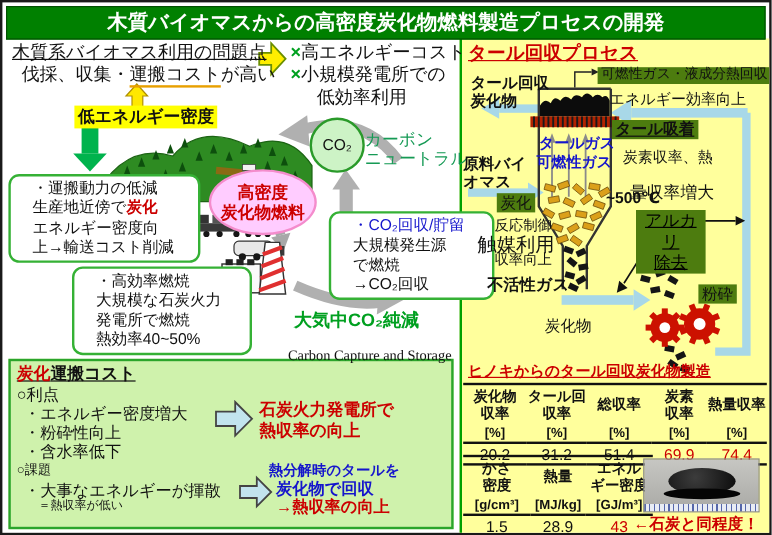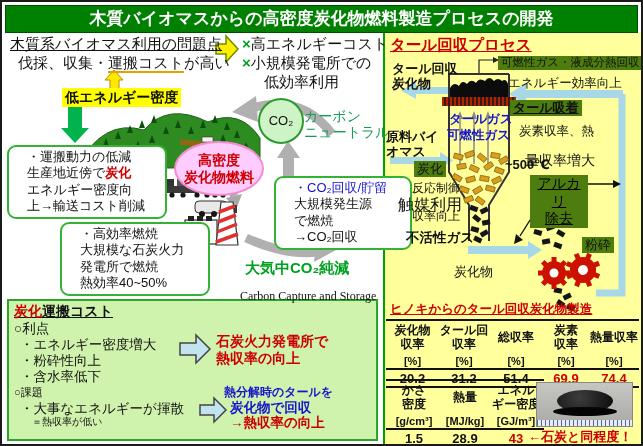--- a/index.html
+++ b/index.html
@@ -23,21 +23,21 @@
   #benefits{position:absolute;left:5px;top:297px;width:371px;height:142px;background:#cff2ac;border:2px solid #2ba52b;box-sizing:border-box}
   #co2circle{position:absolute;left:256px;top:96px;width:42px;height:42px;border-radius:50%;background:#cdf3c6;border:2px solid #2a9a2a;
     text-align:center;line-height:42px;font-size:13px;color:#111}
   
   .tbl{position:absolute;display:grid;color:#111}
   .tbl .cell{display:flex;align-items:center;justify-content:center;text-align:center}
   #t1{left:384px;top:317px;width:253px;grid-template-columns:53px 50px 54px 46px 50px;border-top:2px solid #111}
   #t2{left:384px;top:377px;width:158px;grid-template-columns:56px 46px 56px;border-top:2px solid #111}
   .hdr{font-size:12px;font-weight:bold;white-space:pre-line;height:33px;line-height:1.15}
   .unit{font-size:11px;font-weight:bold;height:14px}
-  .val{font-size:13px;font-weight:bold;height:16px;border-top:2px solid #111;border-bottom:2px solid #111}
+  .val{font-size:13px;font-weight:normal;height:16px;border-top:2px solid #111;border-bottom:2px solid #111}
   #t2 .val{border-bottom:none}
   
   #photo{position:absolute;left:534px;top:380px;width:97px;height:45px;background:linear-gradient(180deg,#c6c6c2,#a9a9a5);border:1px solid #888;box-sizing:border-box}
   #photo .coal{position:absolute;left:20px;top:7px;width:56px;height:22px;border-radius:50%;background:radial-gradient(circle at 40% 35%,#3c3c3c,#0b0b0b)}
   #photo .coalbase{position:absolute;left:16px;top:24px;width:64px;height:9px;border-radius:50%;background:#050505}
   #photo .ruler{position:absolute;left:0;bottom:0;width:100%;height:6px;background:repeating-linear-gradient(90deg,#5566aa 0 1px,#e8ecf4 1px 4px)}
 </style>
 </head>
 <body>
 

